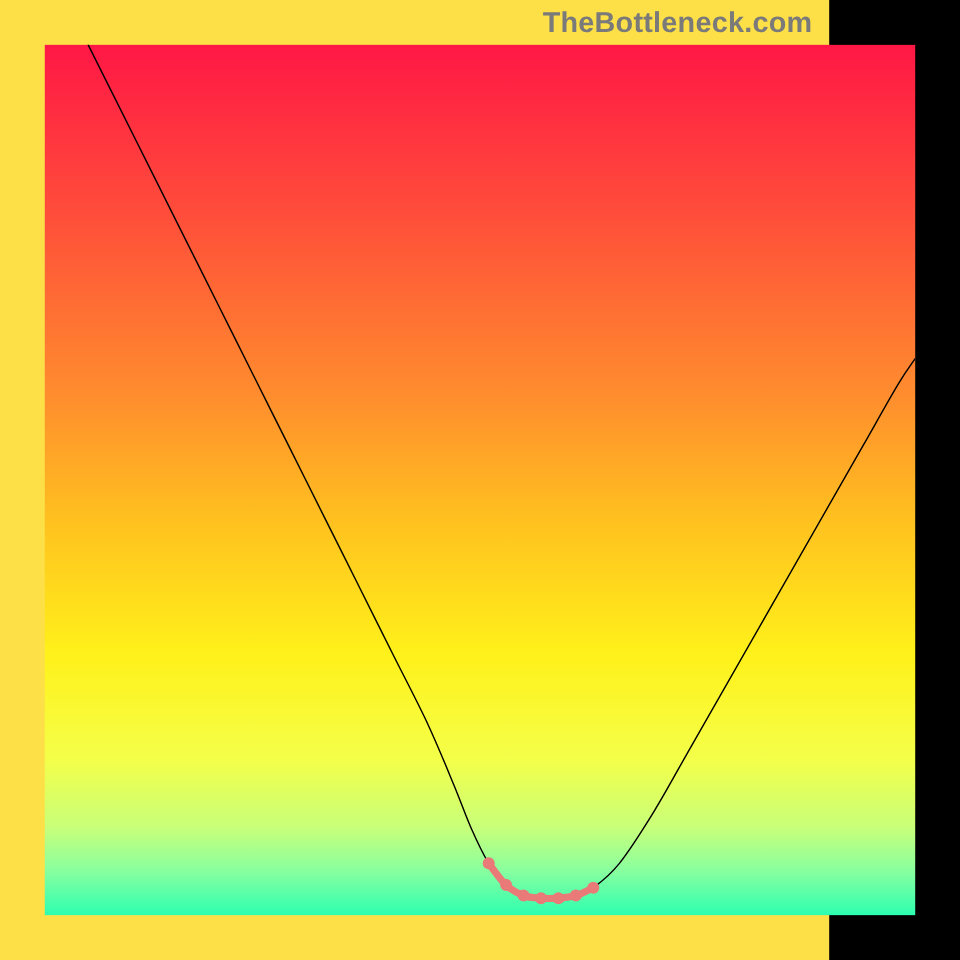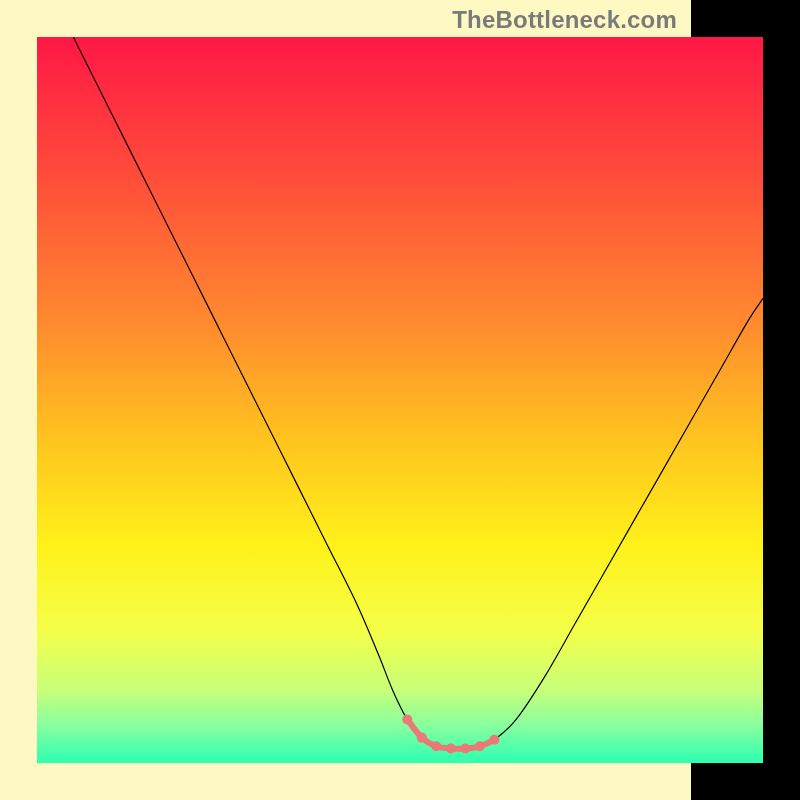--- a/index.html
+++ b/index.html
@@ -1,21 +1,21 @@
 <!DOCTYPE html>
 <html><head>
 <meta charset="utf-8">
 <style>
   * { margin: 0; padding: 0; box-sizing: border-box; }
   html, body { width: 800px; height: 800px; overflow: hidden; background: #000; }
   .frame {
     position: relative;
     width: 691px;
     height: 800px;
-    background: #fef9c3;
+    background: #fde047;
   }
   .watermark {
     position: absolute;
     top: 6px;
     right: 14px;
     font-family: Arial, Helvetica, sans-serif;
     font-size: 24px;
     font-weight: 600;
     color: #7a7a7a;
     letter-spacing: 0.2px;

